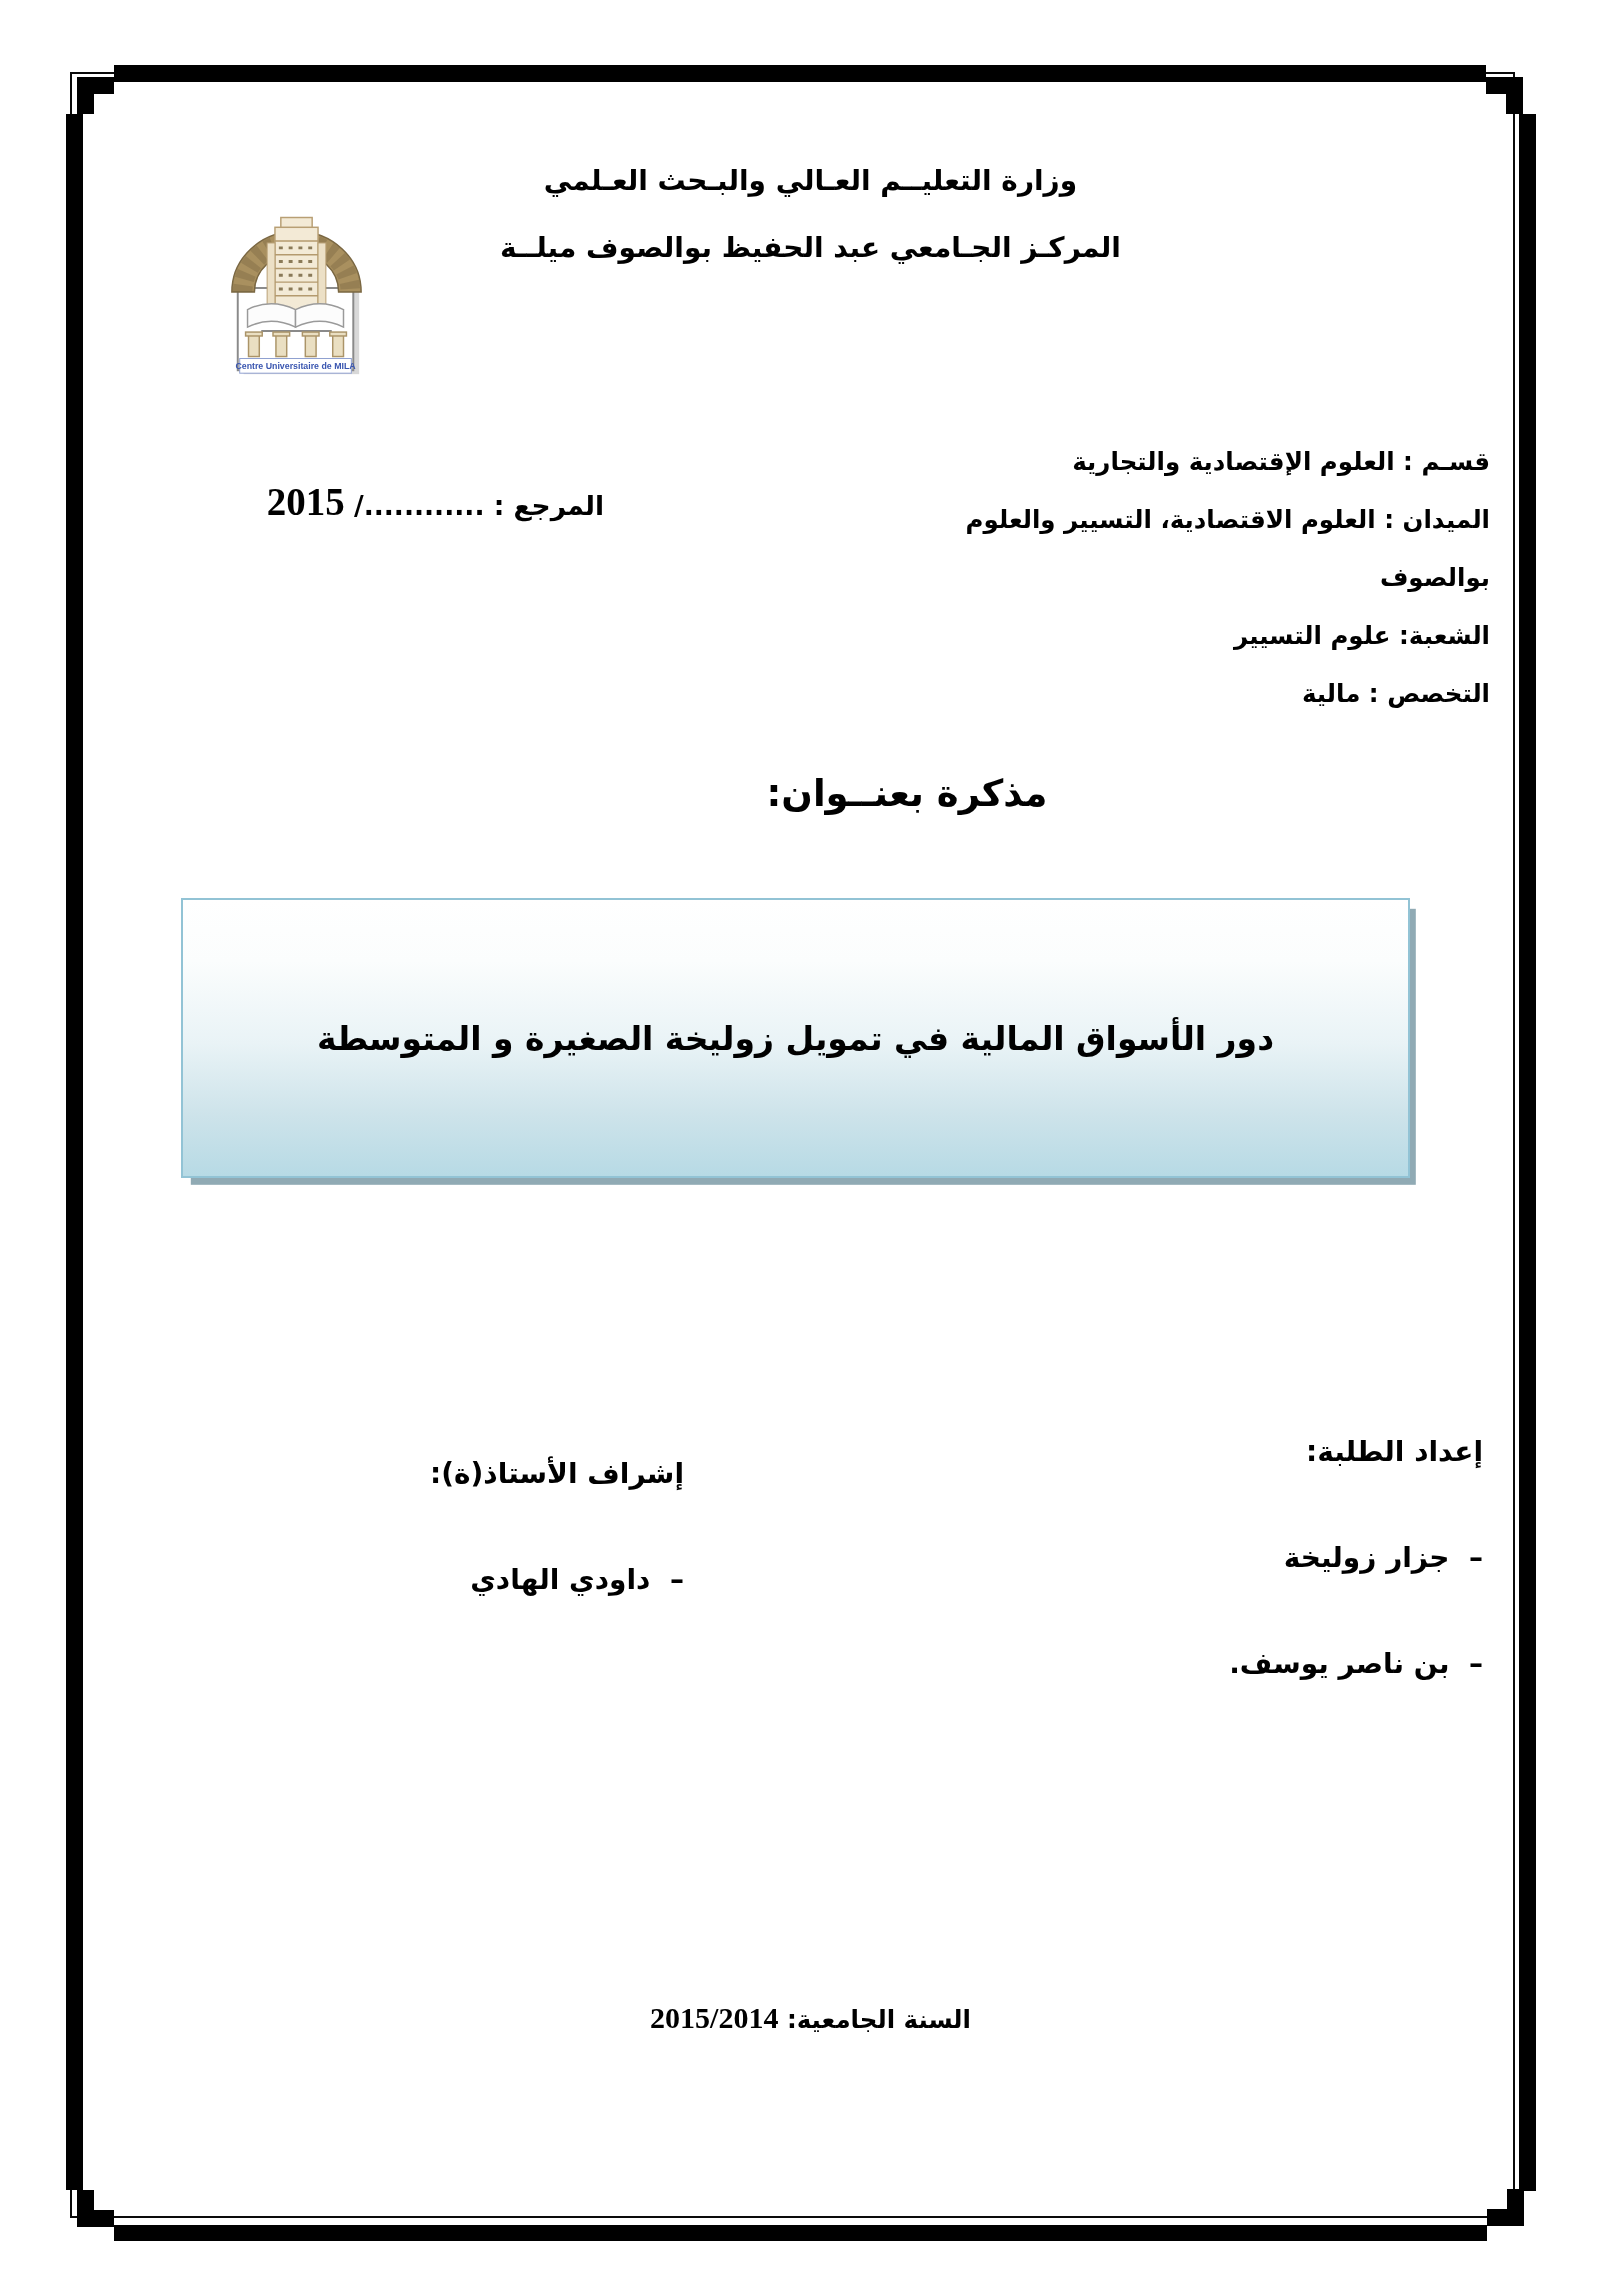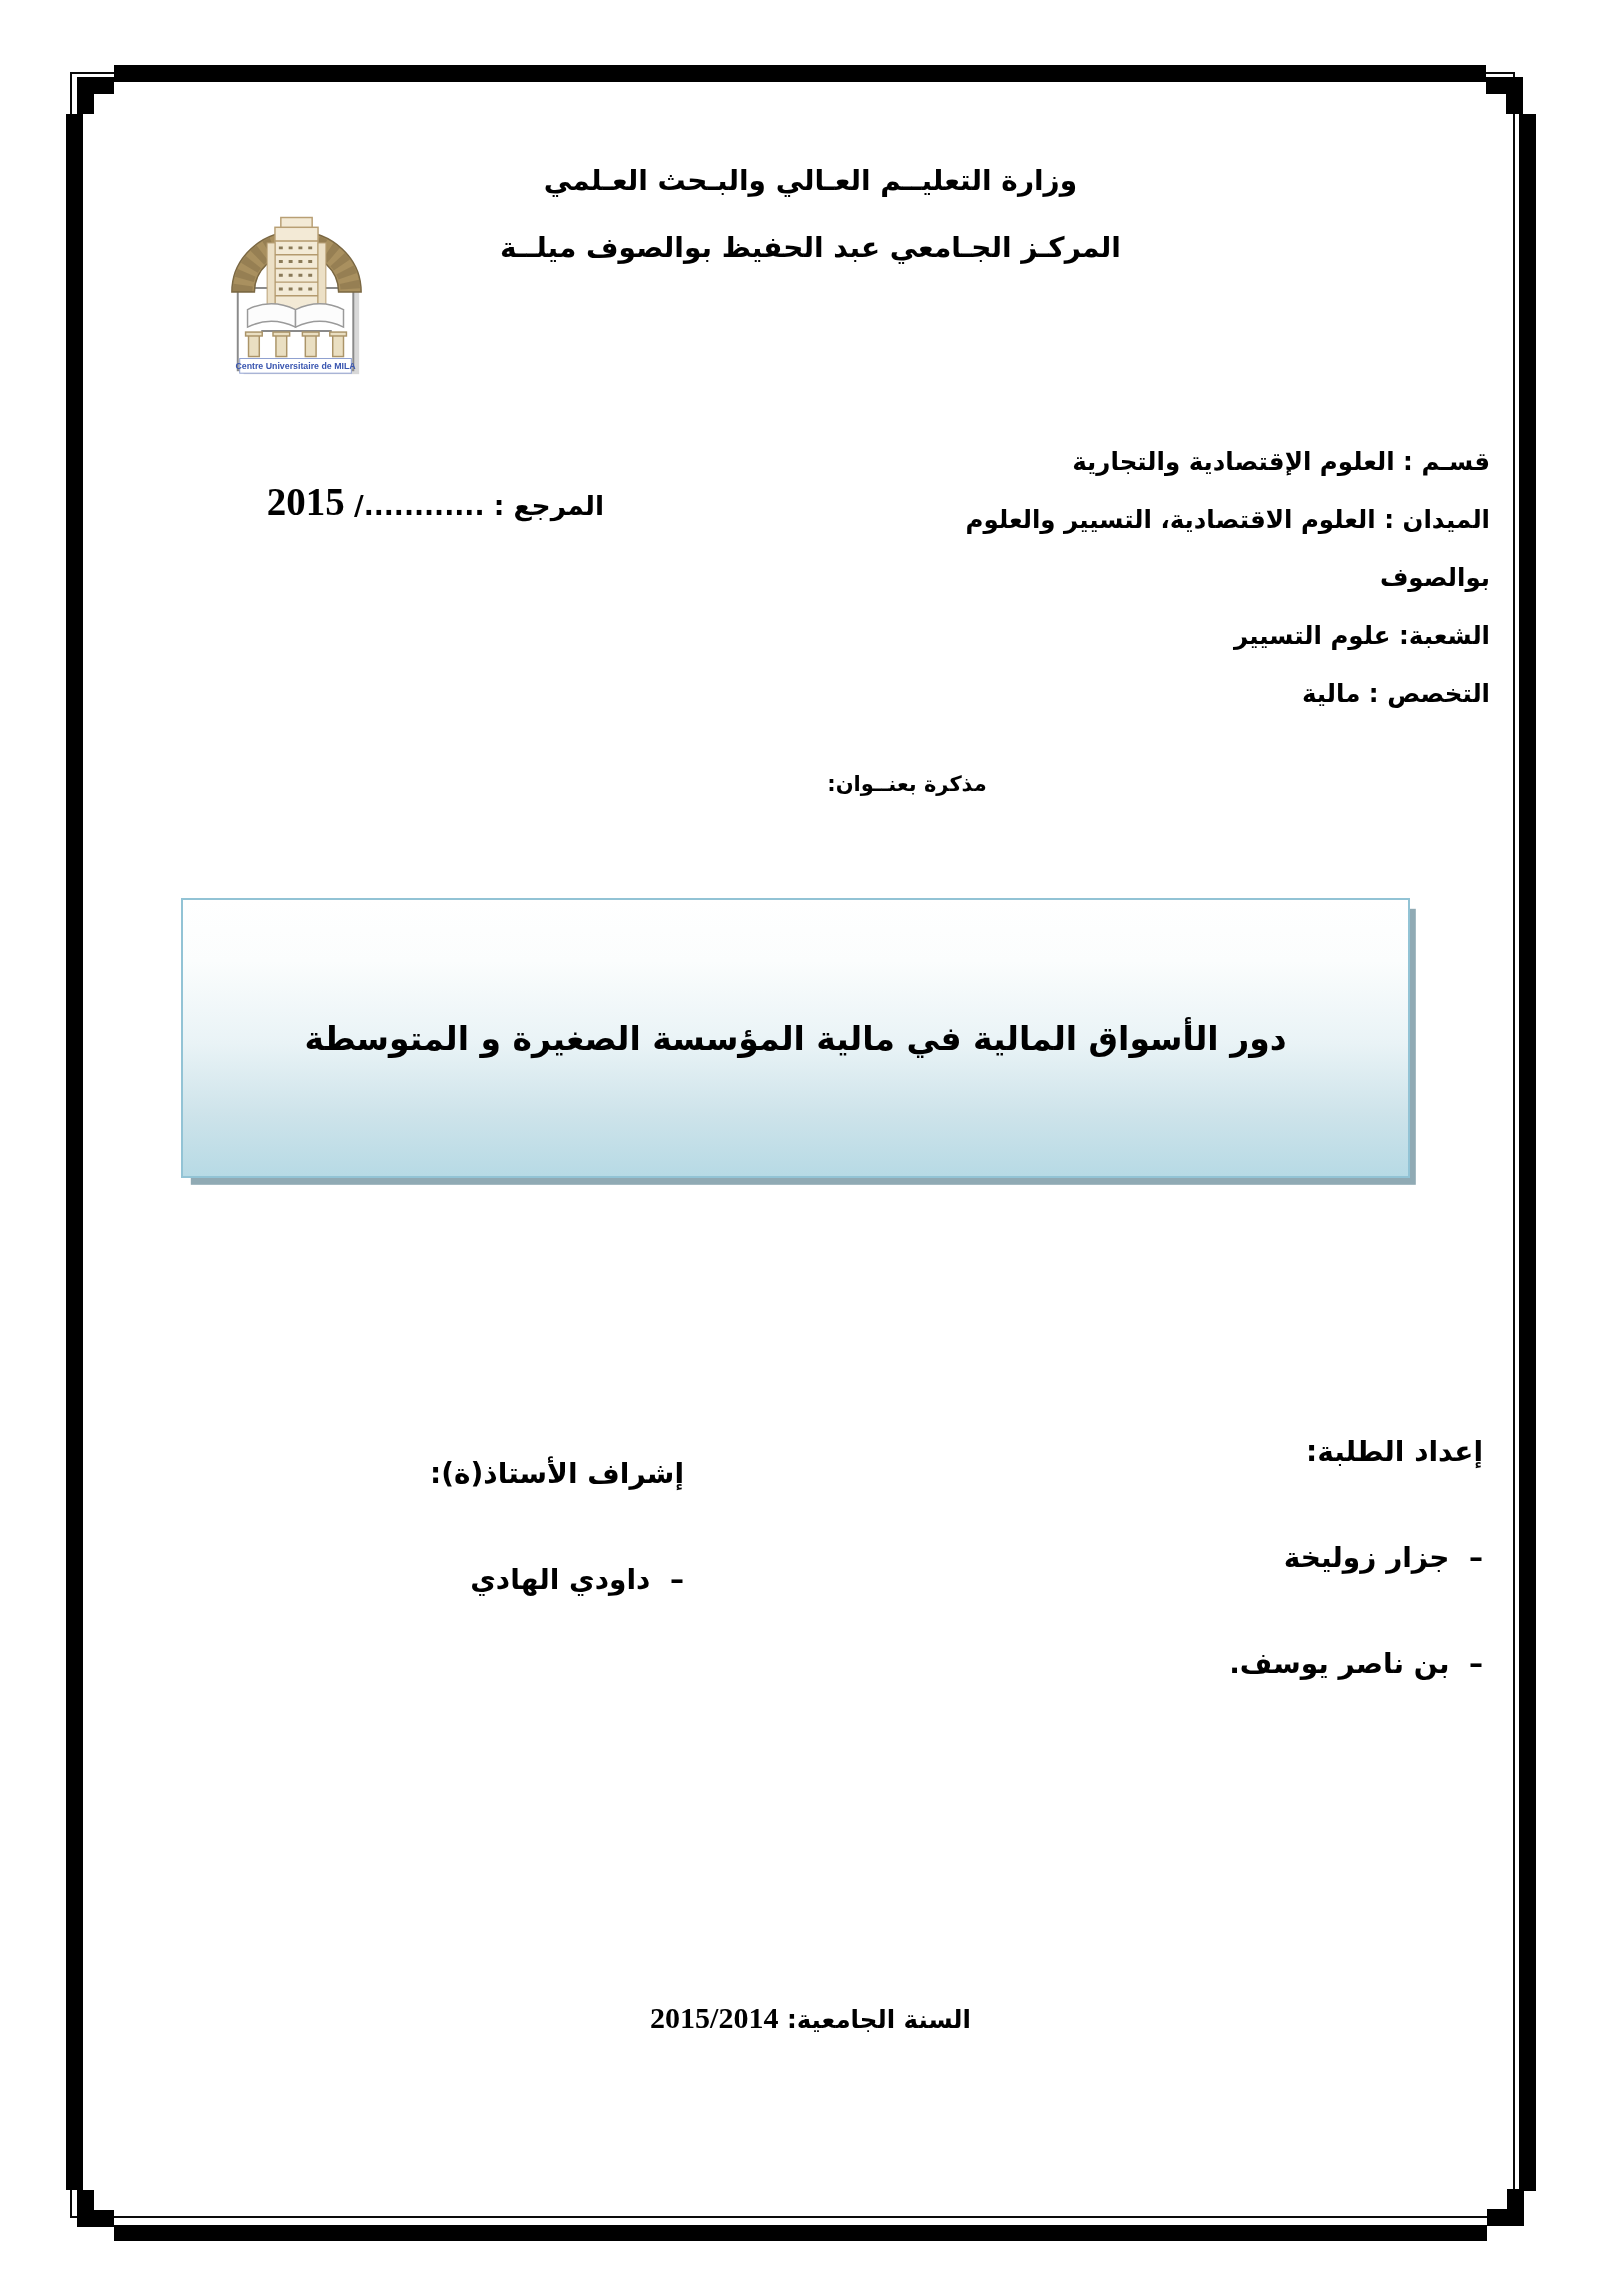--- a/index.html
+++ b/index.html
@@ -45,21 +45,21 @@
   .reference{
     position:absolute;left:266px;top:459px;width:338px;
     text-align:right;font-weight:bold;font-size:26.5px;white-space:nowrap;margin-top:20px;
   }
   .reference .dots{font-weight:bold;letter-spacing:1px;}
   .serif-year{font-family:"Liberation Serif", serif;font-weight:bold;font-size:39px;}
 
   
   .memo-heading{
     position:absolute;left:765px;top:772px;width:284px;
-    text-align:center;font-weight:bold;font-size:21px;
+    text-align:center;font-weight:bold;font-size:37px;
   }
   
   .title-box{
     position:absolute;left:181px;top:898px;width:1225px;height:276px;
     border:2.9px solid #92c3d5;
     background:linear-gradient(180deg,#ffffff 0%,#fbfdfd 22%,#e9f3f6 52%,#cde3ea 78%,#b7dae5 100%);
     box-shadow:7.8px 8.8px 0 -2px #90aab4;
     display:flex;align-items:center;justify-content:center;
   }
   .title-text{
@@ -167,21 +167,21 @@
 
   <div class="reference" dir="rtl">
     <span>المرجع  :</span>
     <span class="dots">............/</span>
     <span class="serif-year">2015</span>
   </div>
 
   <div class="memo-heading" dir="rtl">مذكرة بعنــوان:</div>
 
   <div class="title-box">
-    <div class="title-text" dir="rtl">دور الأسواق المالية في مالية المؤسسة الصغيرة و المتوسطة</div>
+    <div class="title-text" dir="rtl">دور الأسواق المالية في تمويل زوليخة الصغيرة و المتوسطة</div>
   </div>
 
 
   <div class="students" dir="rtl">
     <div class="sec-heading">إعداد الطلبة:</div>
     <div class="list-item">
       <span class="dash">–</span>
       <span>جزار زوليخة</span>
     </div>
     <div class="list-item">

